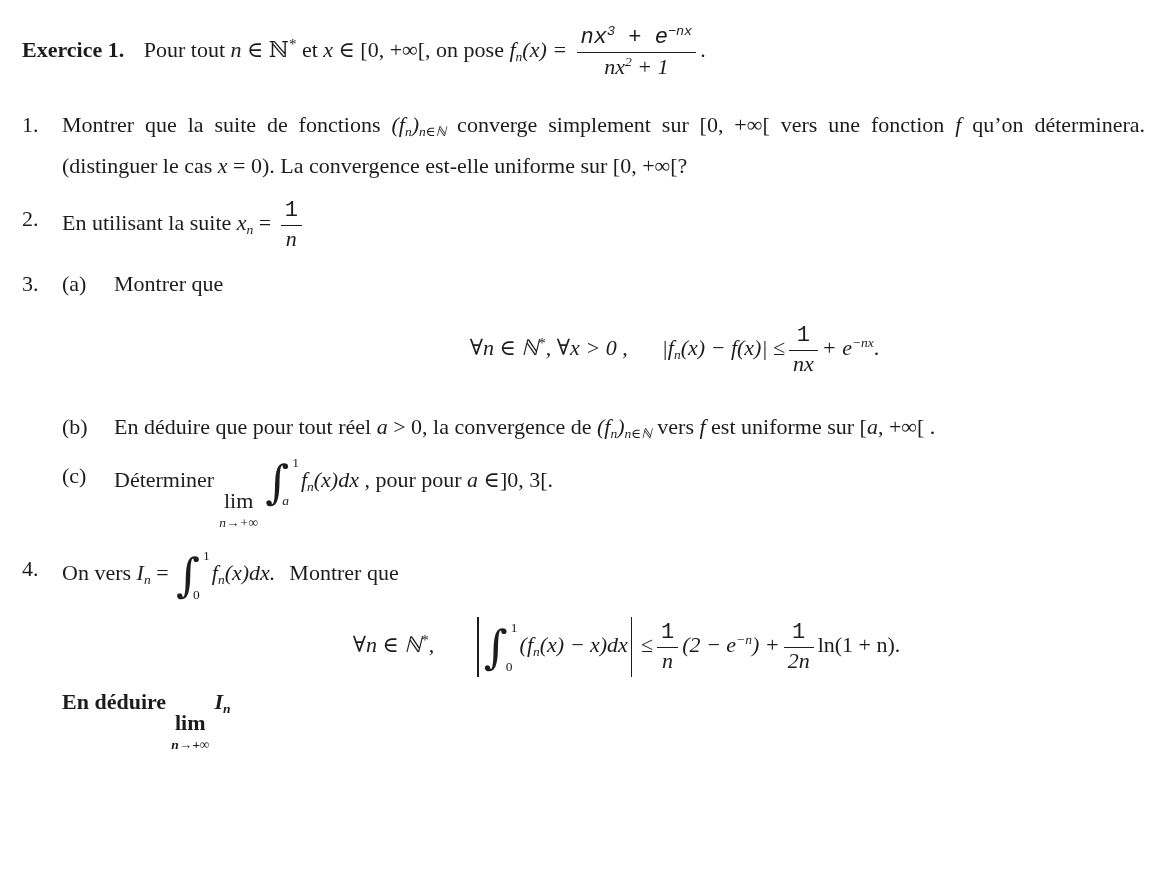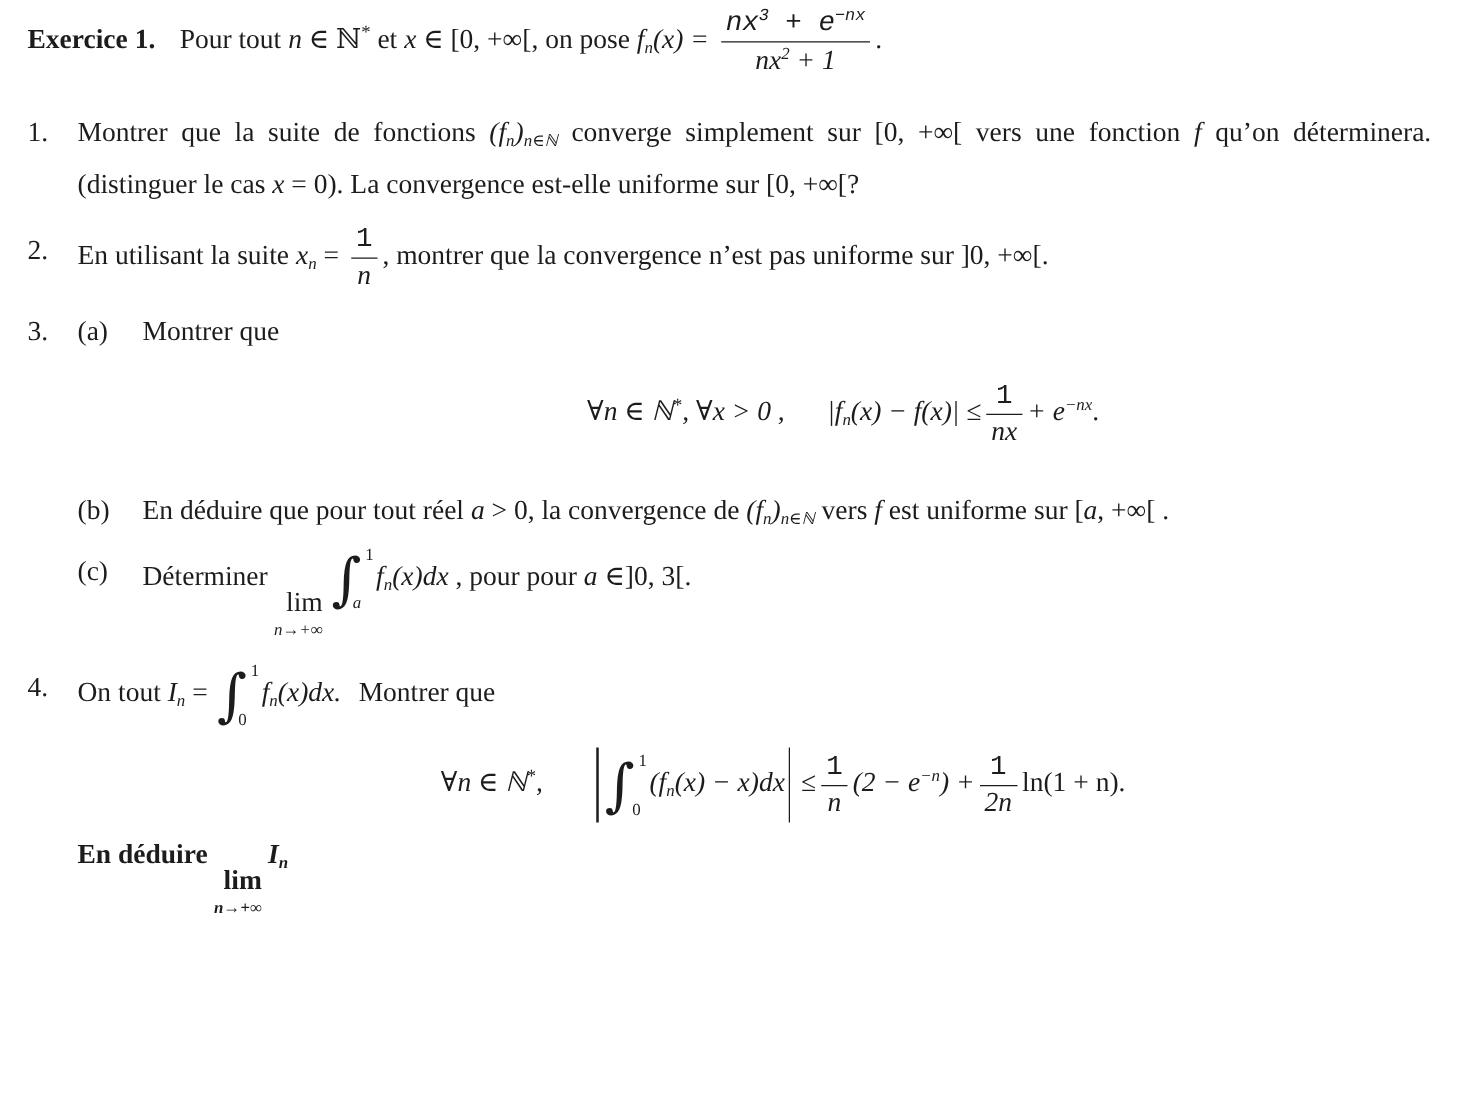--- a/index.html
+++ b/index.html
@@ -1,40 +1,40 @@
 <!DOCTYPE html>
 <html><head>
 <meta charset="utf-8">
 <style>
   html,body{margin:0;padding:0;}
   body{
     width:1173px;height:877px;background:#ffffff;color:#1c1c1c;
     font-family:"Liberation Serif","DejaVu Serif",serif;
     font-size:22px;overflow:hidden;
   }
-  .page{padding:6px 28px 0 22px;}
+  .page{padding:24px 28px 0 22px;}
   .bold{font-weight:bold;}
   .mi{font-style:italic;}
   .rm{font-style:normal;}
   
   .ssub{font-size:13.5px;vertical-align:-0.3em;font-style:italic;letter-spacing:0;}
   .ssup{font-size:13.5px;vertical-align:0.6em;font-style:italic;}
   .ssup.star{font-style:normal;font-size:15px;vertical-align:0.5em;}
   
   .frac{display:inline-block;text-align:center;vertical-align:middle;line-height:1.12;margin:0 4px;}
   .frac .num{display:block;padding:0 4px 1px;border-bottom:1.4px solid currentColor;font-family:Liberation Mono, monospace;}
   .frac .den{display:block;padding:1px 4px 0;}
   
   .intop{display:inline-flex;align-items:center;vertical-align:middle;margin:0 2px;}
   .int-sym{font-family:"DejaVu Serif",serif;font-size:46px;line-height:1;font-style:normal;}
   .int-lims{display:inline-flex;flex-direction:column;justify-content:space-between;height:52px;font-size:13.5px;line-height:1;font-style:italic;}
   .int-lims .t{margin-left:3px;}
   .int-lims .b{margin-left:-7px;}
   
-  .limop{display:inline-flex;flex-direction:column;align-items:flex-end;line-height:1;vertical-align:-0.95em;margin:0 5px;}
+  .limop{display:inline-flex;flex-direction:column;align-items:center;line-height:1;vertical-align:-0.95em;margin:0 5px;}
   .limop .w{font-style:normal;}
   .limop .s{font-size:13.5px;margin-top:4px;font-style:italic;}
   
   .vbar{display:inline-block;width:1.5px;height:60px;background:currentColor;vertical-align:middle;margin:0 3px;}
   
   .hdr{line-height:1.25;margin-left:0;}
   .list{margin-top:26px;}
   .item{display:flex;margin-bottom:12px;}
   .item .no{width:40px;flex:none;line-height:1.86;}
   .item .body{flex:1;text-align:justify;line-height:1.86;}
@@ -63,21 +63,21 @@
     <div class="item">
       <div class="no">1.</div>
       <div class="body">
         <span class="rm">Montrer que la suite de fonctions </span><span class="mi">(</span><span class="mi">f</span><span class="ssub">n</span><span class="mi">)</span><span class="ssub">n∈ℕ</span><span class="rm"> converge simplement sur [0, +∞[ vers une fonction </span><span class="mi">f</span><span class="rm"> qu’on déterminera. (distinguer le cas </span><span class="mi">x</span><span class="rm"> = 0). La convergence est-elle uniforme sur [0, +∞[?</span>
       </div>
     </div>
 
     <div class="item">
       <div class="no">2.</div>
       <div class="body">
-        <span class="rm">En utilisant la suite </span><span class="mi">x</span><span class="ssub">n</span><span class="rm"> = </span><span class="frac"><span class="num rm">1</span><span class="den mi">n</span></span><span class="rm">, montrer que la convergence n’est pas uniforme sur ]0, +∞[.</span>
+        <span class="rm">En utilisant la suite </span><span class="mi">x</span><span class="ssub">n</span><span class="rm"> = </span><span class="frac"><span class="num rm">1</span><span class="den mi">n</span></span>
       </div>
     </div>
 
     <div class="item">
       <div class="no">3.</div>
       <div class="body">
 
         <div class="subitem">
           <div class="subno">(a)</div>
           <div class="subbody">
@@ -110,21 +110,21 @@
               </span><span class="mi">f</span><span class="ssub">n</span><span class="mi">(x)dx</span><span class="rm"> , pour pour </span><span class="mi">a</span><span class="rm"> ∈]0, 3[.</span>
           </div>
         </div>
 
       </div>
     </div>
 
     <div class="item">
       <div class="no">4.</div>
       <div class="body">
-        <span class="rm">On tout </span><span class="mi">I</span><span class="ssub">n</span><span class="rm"> = </span><span class="intop">
+        <span class="rm">On vers </span><span class="mi">I</span><span class="ssub">n</span><span class="rm"> = </span><span class="intop">
             <span class="int-sym">∫</span>
             <span class="int-lims">
               <span class="t rm">1</span>
               <span class="b rm">0</span>
             </span>
           </span><span class="mi">f</span><span class="ssub">n</span><span class="mi">(x)dx.</span><span class="rm after-gap">Montrer que</span>
 
         <div class="display b">
           <span class="mi">∀n ∈ ℕ</span><span class="ssup star">*</span><span class="mi">,</span><span class="qgap2"></span><span class="vbar"></span><span class="intop">
               <span class="int-sym">∫</span>

